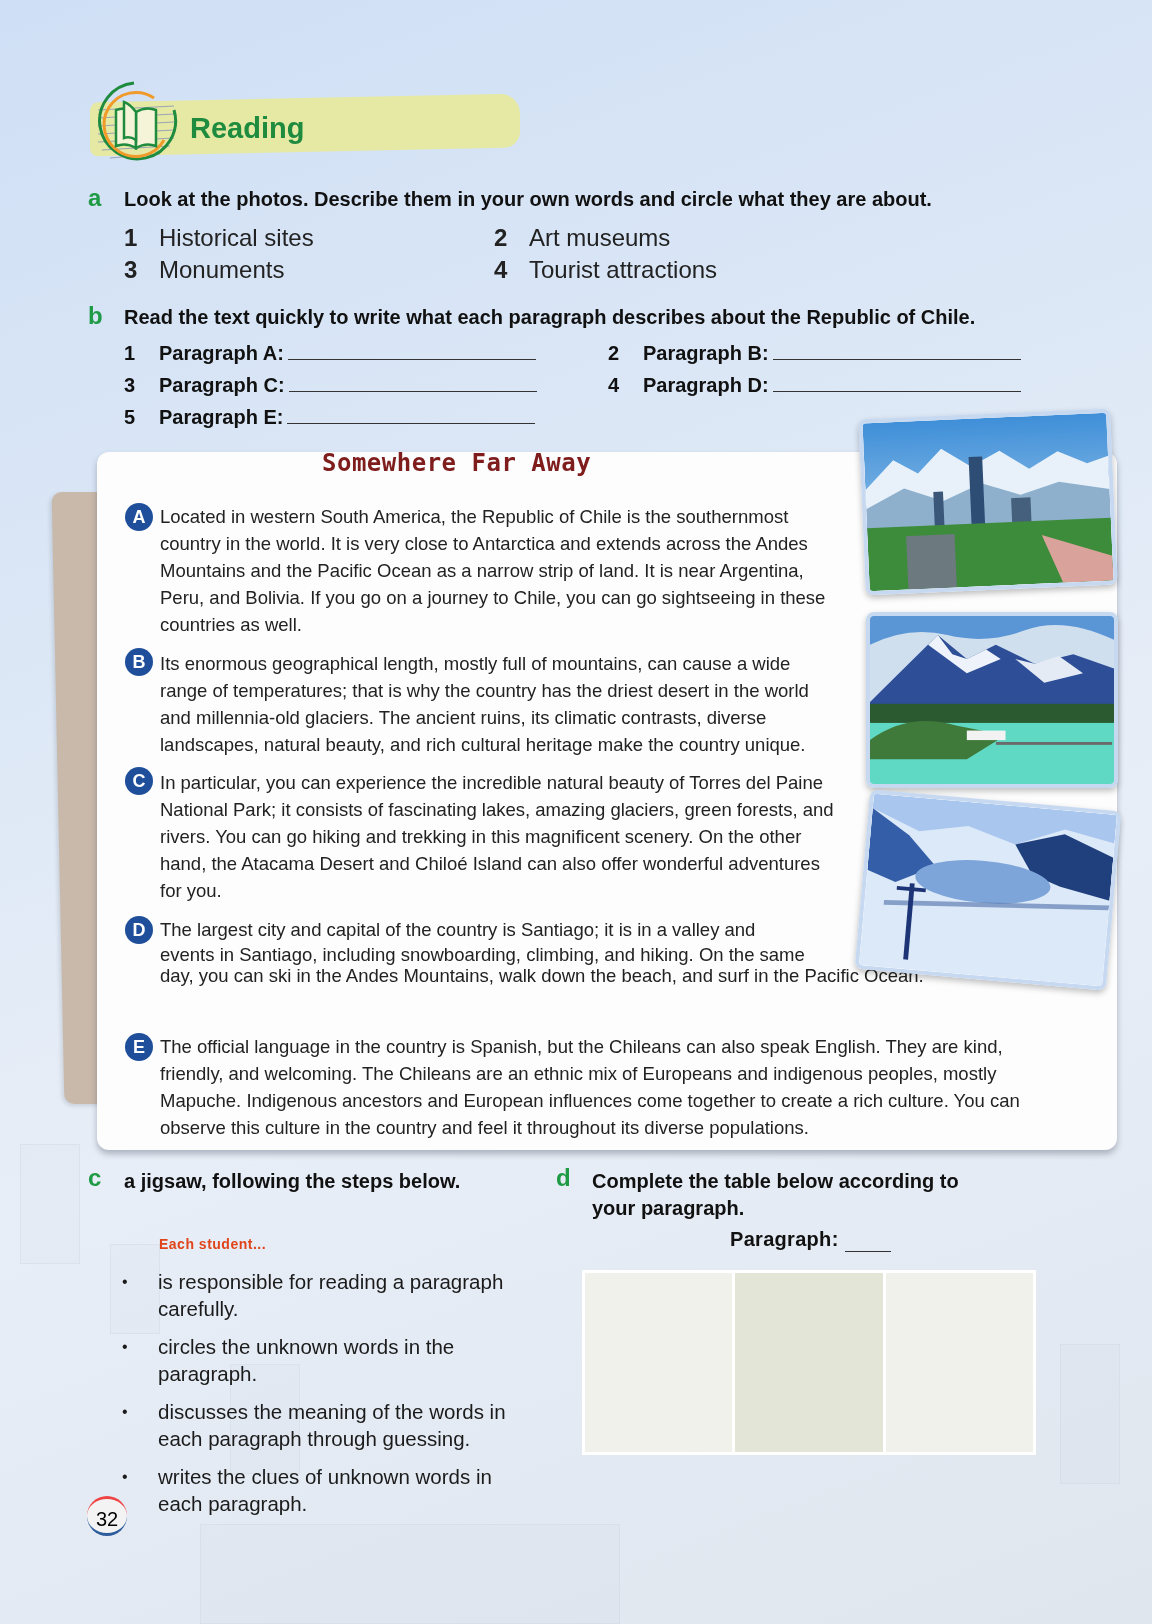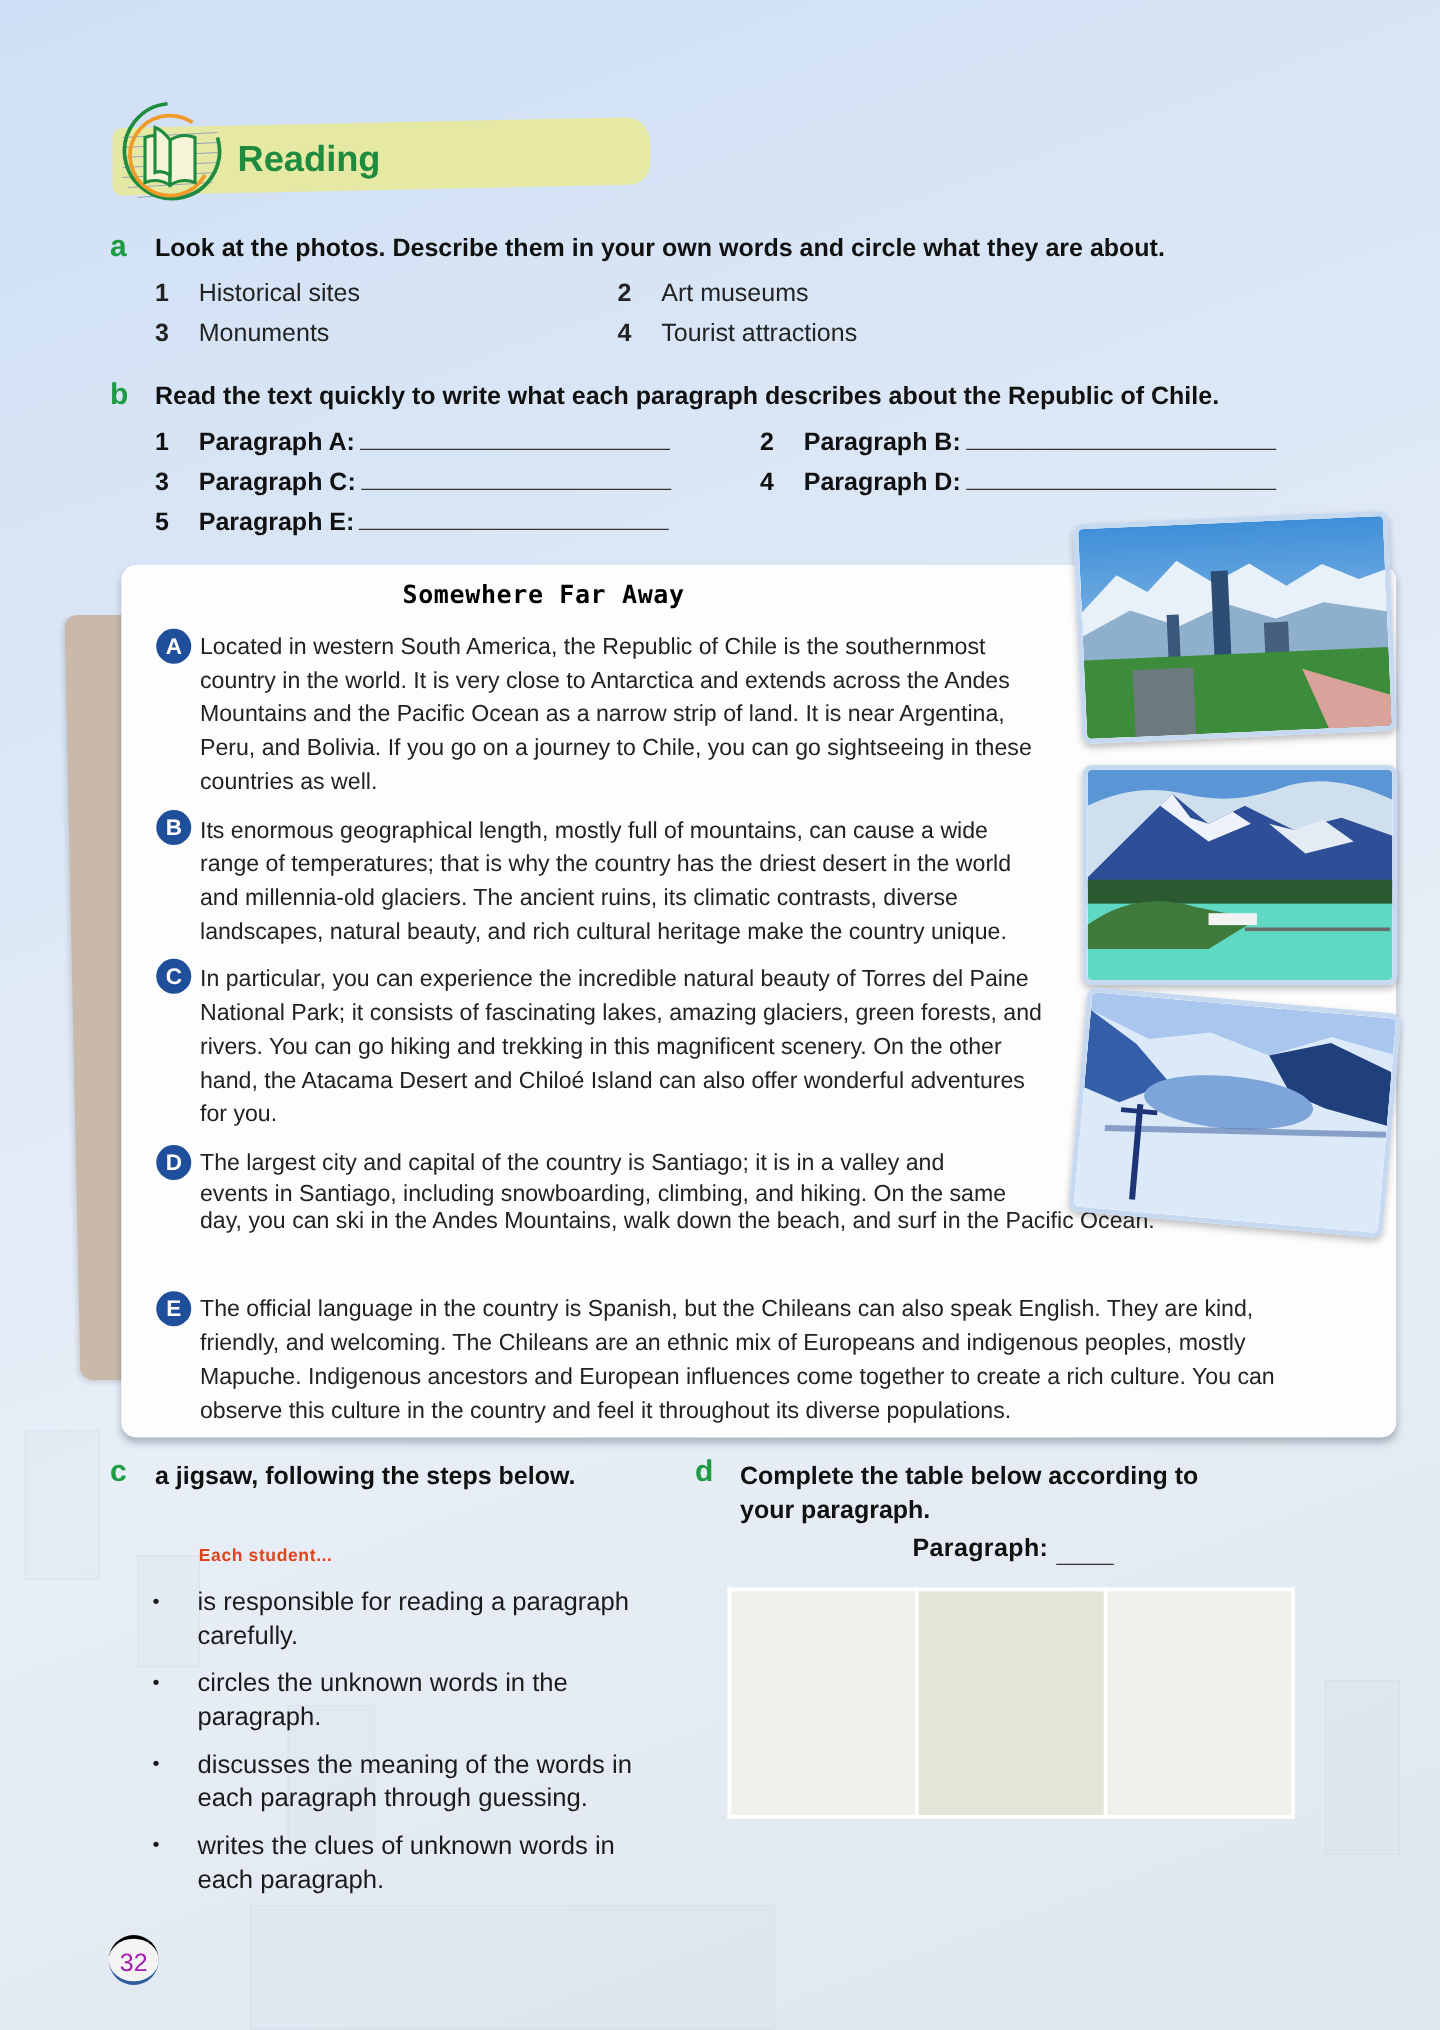--- a/index.html
+++ b/index.html
@@ -21,42 +21,42 @@
     }
     .header-icon { position: absolute; left: 94px; top: 80px; width: 86px; height: 86px; }
     .header-title {
       position: absolute; left: 190px; top: 112px; font-family: "Liberation Sans", sans-serif;
       font-weight: bold; font-size: 29px; color: #1e8b3e;
     }
 
     
     .ex-letter { position: absolute; font-family: "Liberation Sans", sans-serif; font-weight: bold; font-size: 24px; color: #1f9a45; }
     .ex-prompt { position: absolute; font-family: "Liberation Sans", sans-serif; font-weight: bold; font-size: 20px; color: #111; }
-    .opt { position: absolute; font-family: "Liberation Sans", sans-serif; font-size: 20px; color: #222; }
+    .opt { position: absolute; font-family: "Liberation Sans", sans-serif; font-size: 24px; color: #222; }
     .opt .num { display: inline-block; width: 35px; font-weight: bold; }
     .para-line { position: absolute; font-family: "Liberation Sans", sans-serif; font-size: 20px; color: #111; font-weight: bold; }
     .para-line .num { display: inline-block; width: 35px; }
     .para-line .blank { display: inline-block; width: 248px; border-bottom: 1.5px solid #333; height: 18px; vertical-align: baseline; margin-left: 4px; }
 
     
     .card-back {
       position: absolute; left: 58px; top: 492px; width: 60px; height: 612px;
       background: #c9b9aa; border-radius: 10px 0 0 10px;
       transform: skewX(1.2deg);
       box-shadow: -2px 2px 4px rgba(0,0,0,0.12);
     }
     .card-back-right { position: absolute; left: 1070px; top: 560px; width: 30px; height: 540px; background: #c9b9aa; border-radius: 0 8px 8px 0; }
     .card {
       position: absolute; left: 97px; top: 452px; width: 1020px; height: 698px;
       background: #fdfdfd; border-radius: 12px;
       box-shadow: 0 4px 6px rgba(60,70,90,0.35);
     }
     .card-title {
-      position: absolute; left: 322px; top: 463px; font-family: "DejaVu Sans Mono", monospace;
-      font-weight: bold; font-size: 20px; color: #000000; letter-spacing: 0.5px;
+      position: absolute; left: 322px; top: 449px; font-family: "DejaVu Sans Mono", monospace;
+      font-weight: bold; font-size: 24px; color: #7f1d1d; letter-spacing: 0.5px;
     }
     .para { position: absolute; font-family: "Liberation Sans", sans-serif; font-size: 18.5px; line-height: 27px; color: #222; }
     .badge {
       position: absolute; width: 28px; height: 28px; border-radius: 50%;
       background: #1f4e9a; color: #fff; font-family: "Liberation Sans", sans-serif;
       font-weight: bold; font-size: 18px; text-align: center; line-height: 28px;
     }
 
     
     .photo { position: absolute; border: 4px solid #c6d9f1; border-radius: 8px; box-shadow: 0 3px 6px rgba(0,0,0,0.25); overflow: hidden; }
@@ -73,23 +73,23 @@
     table.words {
       position: absolute; left: 582px; top: 1270px; width: 454px; border-collapse: collapse;
       font-family: "Liberation Sans", sans-serif;
     }
     table.words th, table.words td { border: 3px solid #fff; width: 33.3%; }
     table.words th { background: #dde98a; height: 84px; font-size: 20px; font-weight: bold; line-height: 27px; color: #111; text-align: center; }
     table.words td { height: 182px; background: #f1f1ec; }
     table.words td.mid { background: #e3e5d7; }
 
     .page-num {
-      position: absolute; left: 87px; top: 1548px; width: 40px; height: 40px; border-radius: 50%;
-      background: #f3f3f3; font-family: "Liberation Sans", sans-serif; font-size: 20px; text-align: center; line-height: 40px; color: #a21caf;
-      border-top: 3px solid #000000; border-bottom: 3px solid #2e5d9c;
+      position: absolute; left: 87px; top: 1496px; width: 40px; height: 40px; border-radius: 50%;
+      background: #f3f3f3; font-family: "Liberation Sans", sans-serif; font-size: 20px; text-align: center; line-height: 40px; color: #000000;
+      border-top: 3px solid #ef4444; border-bottom: 3px solid #2e5d9c;
     }
   </style>
 </head>
 <body>
 
 <div class="bg-blocks">
   <div style="left:20px;top:40px;width:60px;height:120px;"></div>
   <div style="left:110px;top:140px;width:50px;height:90px;"></div>
   <div style="left:230px;top:260px;width:70px;height:110px;"></div>
   <div style="left:200px;top:420px;width:420px;height:100px;"></div>

